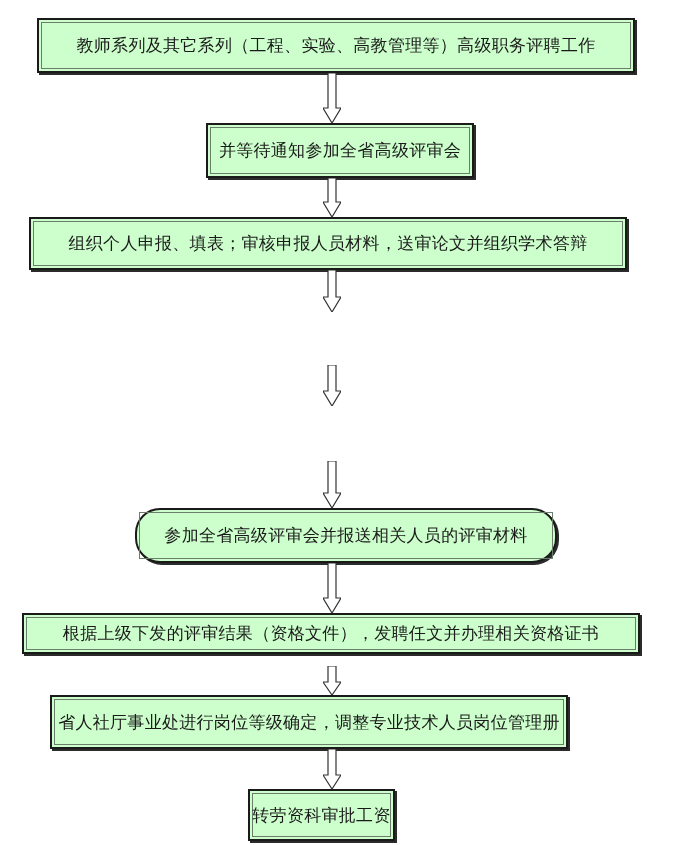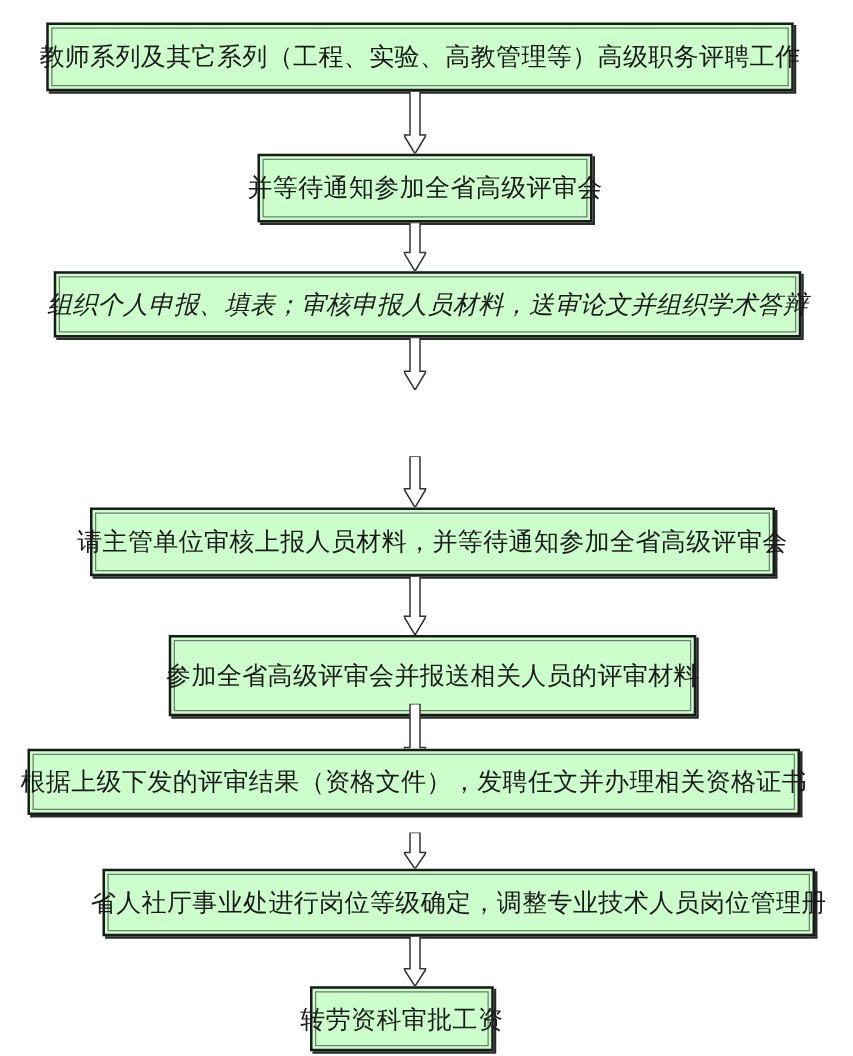--- a/index.html
+++ b/index.html
@@ -30,21 +30,21 @@
       justify-content: center;
     }
     .step::before {
       content: "";
       position: absolute;
       left: 2px; top: 2px; right: 2px; bottom: 2px;
       border: 1px solid #6b7d6b;
       pointer-events: none;
     }
     .step-label {
-      font-size: 20px;
+      font-size: 17px;
       color: #1a1a1a;
       white-space: nowrap;
       letter-spacing: 0.3px;
       position: relative;
     }
     .arrow {
       position: absolute;
       width: 18px;
     }
     .arrow svg { display: block; }
@@ -65,63 +65,60 @@
 
   <div class="step" style="left:206px; top:123px; width:268px; height:55px;">
     <span class="step-label">并等待通知参加全省高级评审会</span>
   </div>
   <div class="arrow" style="left:323px; top:178px; height:39px;">
     <svg width="18" height="39" viewBox="0 0 18 39">
       <polygon points="5,0 13,0 13,24 18,24 9,39 0,24 5,24" fill="#ffffff" stroke="#333333" stroke-width="1.2"></polygon>
     </svg>
   </div>
 
-  <div class="step" style="left:43px; top:217px; width:598px; height:53px;font-style:italic;">
+  <div class="step" style="left:29px; top:217px; width:598px; height:53px;">
     <span class="step-label">组织个人申报、填表；审核申报人员材料，送审论文并组织学术答辩</span>
   </div>
   <div class="arrow" style="left:323px; top:270px; height:42px;">
     <svg width="18" height="42" viewBox="0 0 18 42">
       <polygon points="5,0 13,0 13,27 18,27 9,42 0,27 5,27" fill="#ffffff" stroke="#333333" stroke-width="1.2"></polygon>
     </svg>
   </div>
 
   <div class="arrow" style="left:323px; top:365px; height:41px;">
     <svg width="18" height="41" viewBox="0 0 18 41">
       <polygon points="5,0 13,0 13,26 18,26 9,41 0,26 5,26" fill="#ffffff" stroke="#333333" stroke-width="1.2"></polygon>
     </svg>
   </div>
 
-  <div class="step" style="left:72px; top:406px; width:548px; height:55px;">
-    <span class="step-label">请主管单位审核上报人员材料，并等待通知参加全省高级评审会</span>
-  </div>
   <div class="arrow" style="left:323px; top:461px; height:47px;">
     <svg width="18" height="47" viewBox="0 0 18 47">
       <polygon points="5,0 13,0 13,32 18,32 9,47 0,32 5,32" fill="#ffffff" stroke="#333333" stroke-width="1.2"></polygon>
     </svg>
   </div>
 
-  <div class="step" style="left:135px; top:508px; width:422px; height:65px;">
+  <div class="step" style="left:135px; top:508px; width:422px; height:55px;border-radius:25px;">
     <span class="step-label">参加全省高级评审会并报送相关人员的评审材料</span>
   </div>
   <div class="arrow" style="left:323px; top:563px; height:50px;">
     <svg width="18" height="50" viewBox="0 0 18 50">
       <polygon points="5,0 13,0 13,35 18,35 9,50 0,35 5,35" fill="#ffffff" stroke="#333333" stroke-width="1.2"></polygon>
     </svg>
   </div>
 
-  <div class="step" style="left:22px; top:599px; width:618px; height:53px;">
+  <div class="step" style="left:22px; top:613px; width:618px; height:41px;">
     <span class="step-label">根据上级下发的评审结果（资格文件），发聘任文并办理相关资格证书</span>
   </div>
   <div class="arrow" style="left:323px; top:666px; height:29px;">
     <svg width="18" height="29" viewBox="0 0 18 29">
       <polygon points="5,0 13,0 13,16 18,16 9,29 0,16 5,16" fill="#ffffff" stroke="#333333" stroke-width="1.2"></polygon>
     </svg>
   </div>
 
-  <div class="step" style="left:50px; top:695px; width:570px; height:54px;margin-left:32px;">
+  <div class="step" style="left:50px; top:695px; width:518px; height:54px;">
     <span class="step-label">省人社厅事业处进行岗位等级确定，调整专业技术人员岗位管理册</span>
   </div>
   <div class="arrow" style="left:323px; top:749px; height:40px;">
     <svg width="18" height="40" viewBox="0 0 18 40">
       <polygon points="5,0 13,0 13,26 18,26 9,40 0,26 5,26" fill="#ffffff" stroke="#333333" stroke-width="1.2"></polygon>
     </svg>
   </div>
 
   <div class="step" style="left:248px; top:789px; width:147px; height:52px;">
     <span class="step-label">转劳资科审批工资</span>

